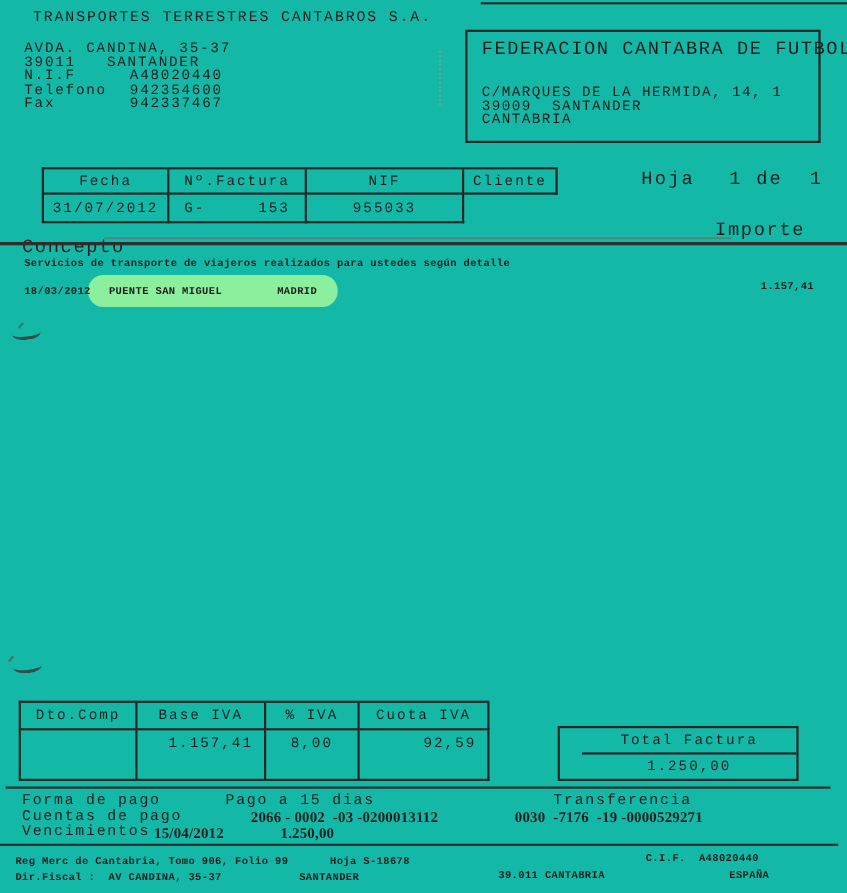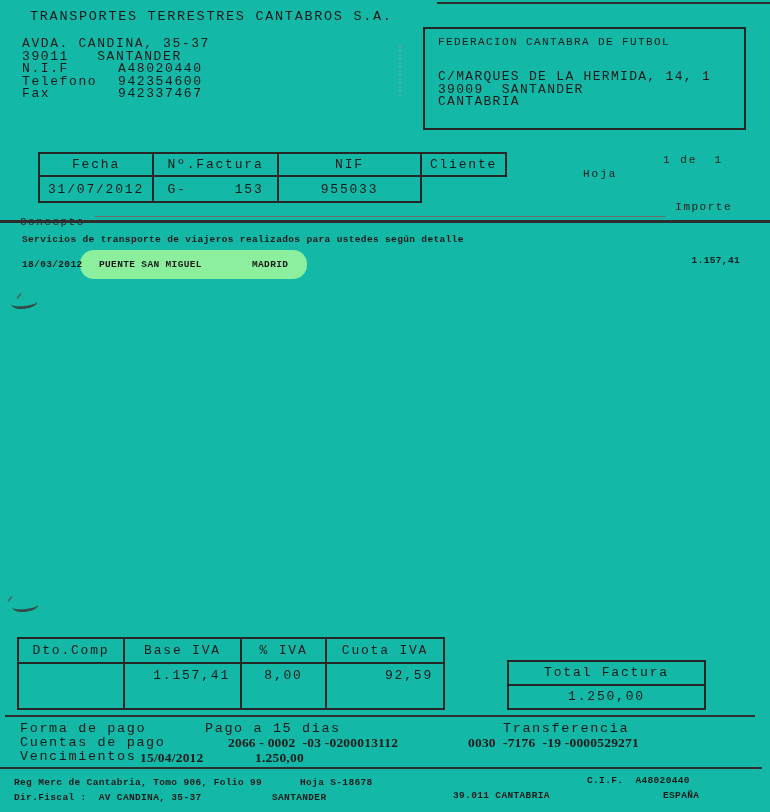--- a/index.html
+++ b/index.html
@@ -3,40 +3,40 @@
 <meta charset="utf-8">
 <style>
   html,body{margin:0;padding:0;background:#e8e8e8;}
   .page{
     position:relative;width:770px;height:812px;background:#14b8a6;
     font-family:"Liberation Mono","DejaVu Sans Mono",monospace;
     color:#1b1b1b;overflow:hidden;margin:0 auto;
   }
   .abs{position:absolute;}
   .pre{white-space:pre;}
-  .tw{font-size:11px;letter-spacing:1.5px;}        
+  .tw{font-size:17px;letter-spacing:1.5px;}        
   .tw-sm{font-size:9.5px;font-weight:bold;letter-spacing:0.35px;}
   .company-name{font-size:13.5px;letter-spacing:1.7px;}
   .addr-line{height:12.5px;line-height:12.5px;font-size:13px;letter-spacing:1.6px;}
   .lbl{display:inline-block;width:96px;}
   .box{border:2px solid #262626;}
   .hr{background:#2e2e2e;}
   
   .inv-table{left:38px;top:152px;width:467px;display:grid;
     grid-template-columns:114px 125px 143px 85px;grid-template-rows:23px 26px;}
   .inv-table>div{border-right:2px solid #262626;border-bottom:2px solid #262626;
     display:flex;align-items:center;justify-content:center;font-size:13px;letter-spacing:1.8px;}
   
   .iva-table{left:17px;top:637px;width:426px;display:grid;
     grid-template-columns:106px 117px 85px 118px;grid-template-rows:25px 46px;}
   .iva-table>div{border-right:2px solid #262626;border-bottom:2px solid #262626;
     font-size:13px;letter-spacing:1.8px;display:flex;justify-content:center;align-items:center;}
   .iva-table>div.val{align-items:flex-start;padding-top:4px;}
   .iva-table>div.val.right{justify-content:flex-end;padding-right:10px;}
-  .total-box{left:507px;top:660px;width:195px;}
+  .total-box{left:507px;top:660px;width:195px;padding-left:20px;}
   .total-box .row{height:22px;line-height:22px;text-align:center;font-size:13px;letter-spacing:1.8px;}
   .total-box .row.top{border-bottom:2px solid #262626;}
   .serif-num{font-family:"Liberation Serif","DejaVu Serif",serif;font-weight:bold;font-size:13.5px;letter-spacing:0.2px;}
   .pill{border-radius:14px;}
   .smudge{width:26px;height:9px;border-bottom:3px solid #3a3a3a;border-radius:0 0 55% 55%;transform:rotate(-6deg);opacity:.85;}
   .smudge-tick{width:2px;height:6px;background:#555;transform:rotate(40deg);opacity:.7;}
   .dotline{border-left:2px dotted #9a9a9a;opacity:.6;}
 </style>
 </head>
 <body>
@@ -68,21 +68,21 @@
   <div class="abs inv-table box" style="border-bottom-width:0;border-right-width:0;">
     <div>Fecha</div>
     <div>Nº.Factura</div>
     <div>NIF</div>
     <div>Cliente</div>
     <div class="pre">31/07/2012</div>
     <div class="pre">G-     153</div>
     <div class="pre">955033</div>
   </div>
 
-  <div class="abs tw" style="left:583px;top:168px;letter-spacing:2px;">Hoja</div>
+  <div class="abs tw" style="left:583px;top:154px;letter-spacing:2px;">Hoja</div>
   <div class="abs tw pre" style="left:663px;top:154px;letter-spacing:2px;">1 de  1</div>
 
   <div class="abs tw" style="left:20px;top:216px;">Concepto</div>
   <div class="abs tw" style="left:620px;top:201px;width:112px;text-align:right;">Importe</div>
   <div class="abs" style="left:95px;top:216px;width:570px;height:1px;background:#6a6a6a;"></div>
   <div class="abs hr" style="left:0;top:220px;width:770px;height:3px;"></div>
 
   <div class="abs tw-sm" style="left:22px;top:234px;">Servicios de transporte de viajeros realizados para ustedes según detalle</div>
 
   <div class="abs pill" style="left: 80px; top: 250px; width: 227px; height: 29px; background: rgb(140, 239, 157);"></div>

